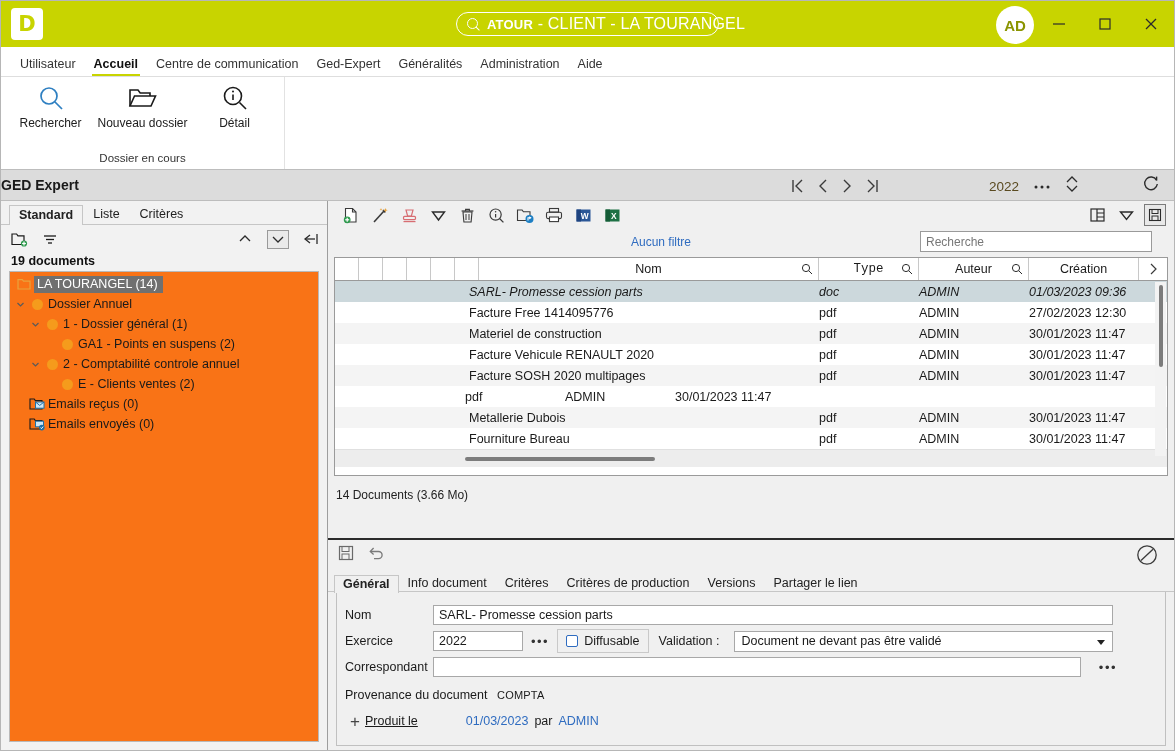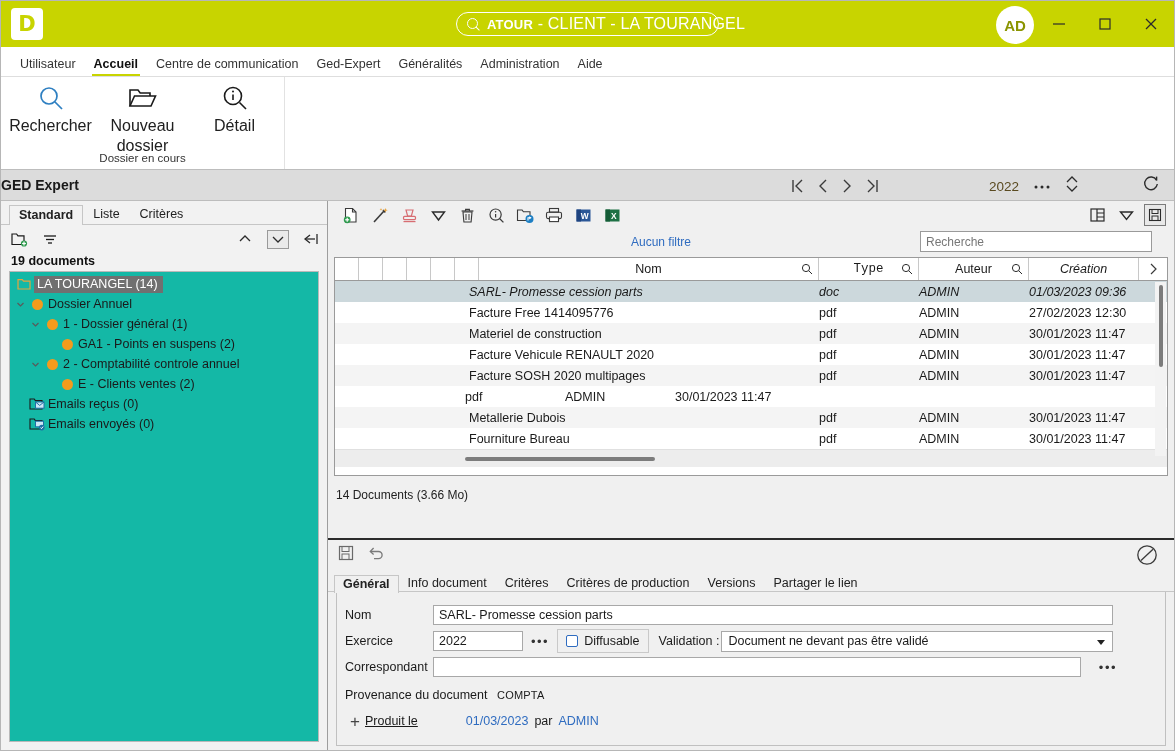--- a/index.html
+++ b/index.html
@@ -123,21 +123,21 @@
     width: 284px;
   }
   .ribbon-btns { display: flex; align-items: flex-start; }
   .rbtn {
     width: 92px;
     display: flex; flex-direction: column; align-items: center;
     gap: 3px;
   }
   .rbtn .ico { height: 30px; display: flex; align-items: center; justify-content: center; }
   .rbtn .lbl {
-    font-size: 16px; color: #202020; text-align: center; line-height: 1.25;
+    font-size: 12px; color: #202020; text-align: center; line-height: 1.25;
   }
   .ribbon-group-label {
     position: absolute; bottom: 5px; left: 0; right: 0;
     text-align: center; font-size: 11.5px; color: #333;
   }
 
   
   .sec-header {
     height: 32px;
     background: #dcdcdc;
@@ -206,21 +206,21 @@
     border: 1px solid #9a9a9a; background: #eaeaea;
     width: 22px; height: 19px; display: flex; align-items: center; justify-content: center;
   }
   .doccount {
     font-size: 12.5px; font-weight: bold; color: #111;
     padding: 1px 0 3px 10px; flex: 0 0 auto;
   }
   .tree-wrap {
     flex: 1 1 auto;
     margin: 0 8px 8px 8px;
-    background: #14b8a6;
+    background: #f97316;
     border: 1px solid #b9b9b9;
     overflow: hidden;
     padding-top: 2px;
     min-height: 0;
   }
   .tnode { display: flex; align-items: center; height: 20px; font-size: 12.5px; color: #1a1a1a; white-space: nowrap; }
   .tnode .twist { width: 13px; display: flex; align-items: center; justify-content: center; color: #5a5a5a; }
   .tnode .dotc { width: 20px; display: flex; align-items: center; justify-content: center; }
   .dot { width: 11px; height: 11px; border-radius: 50%; background: #f59b1c; display: block; }
   .tlabel.sel { background: #707070; color: #ffffff; padding: 1px 5px 2px 3px; }
@@ -274,21 +274,21 @@
     border-right: 1px solid #c8c8c8;
     display: flex; align-items: center; justify-content: center;
     font-size: 12.5px; color: #1a1a1a;
     position: relative;
   }
   .gh .mglass { position: absolute; right: 5px; top: 5px; }
   .gh.narrow { width: 24px; }
   .gh.nom { flex: 1 1 auto; }
   .gh.type { width: 100px; font-family: Liberation Mono, monospace; }
   .gh.auteur { width: 110px; }
-  .gh.creation { width: 110px; font-style: italic; }
+  .gh.creation { width: 110px; }
   .gh.last { width: 28px; border-right: none; }
   .grid-body { flex: 1 1 auto; overflow: hidden; position: relative; }
   .grow { display: flex; height: 21px; align-items: center; font-size: 12.5px; color: #1a1a1a; }
   .grow.alt { background: #f4f4f4; }
   .grow.sel { background: #ccd8dc; font-style: italic; }
   .gc-pad { width: 130px; flex: 0 0 130px; }
   .gc-nom { flex: 1 1 auto; padding-left: 4px; }
   .gc-type { width: 100px; flex: 0 0 100px; }
   .gc-auteur { width: 110px; flex: 0 0 110px; }
   .gc-creation { width: 110px; flex: 0 0 110px; }
@@ -353,21 +353,21 @@
   .finput.nom { flex: 1 1 auto; margin-right: 52px; }
   .finput.ex { width: 90px; flex: 0 0 90px; }
   .finput.corr { flex: 1 1 auto; margin-right: 10px; }
   .dots { font-size: 13px; color: #333; letter-spacing: 1.5px; padding: 0 8px; }
   .chk-wrap {
     display: flex; align-items: center; gap: 6px;
     border: 1px solid #c9c9c9; background: #f0f0f0;
     height: 24px; padding: 0 8px;
   }
   .chk { width: 12px; height: 12px; border: 1.4px solid #2f6cc0; border-radius: 2px; background: #fff; }
-  .val-label { padding: 0 2px 0 10px; text-align: right; }
+  .val-label { padding: 0 15px 0 10px; text-align: right; }
   .select {
     flex: 1 1 auto; margin-right: 52px;
     background: #ffffff; border: 1px solid #a8a8a8; height: 21px;
     display: flex; align-items: center; padding-left: 6px;
     font-size: 12.5px; position: relative;
   }
   .select .caret {
     position: absolute; right: 7px; top: 8px;
     width: 0; height: 0;
     border-left: 4px solid transparent; border-right: 4px solid transparent;

